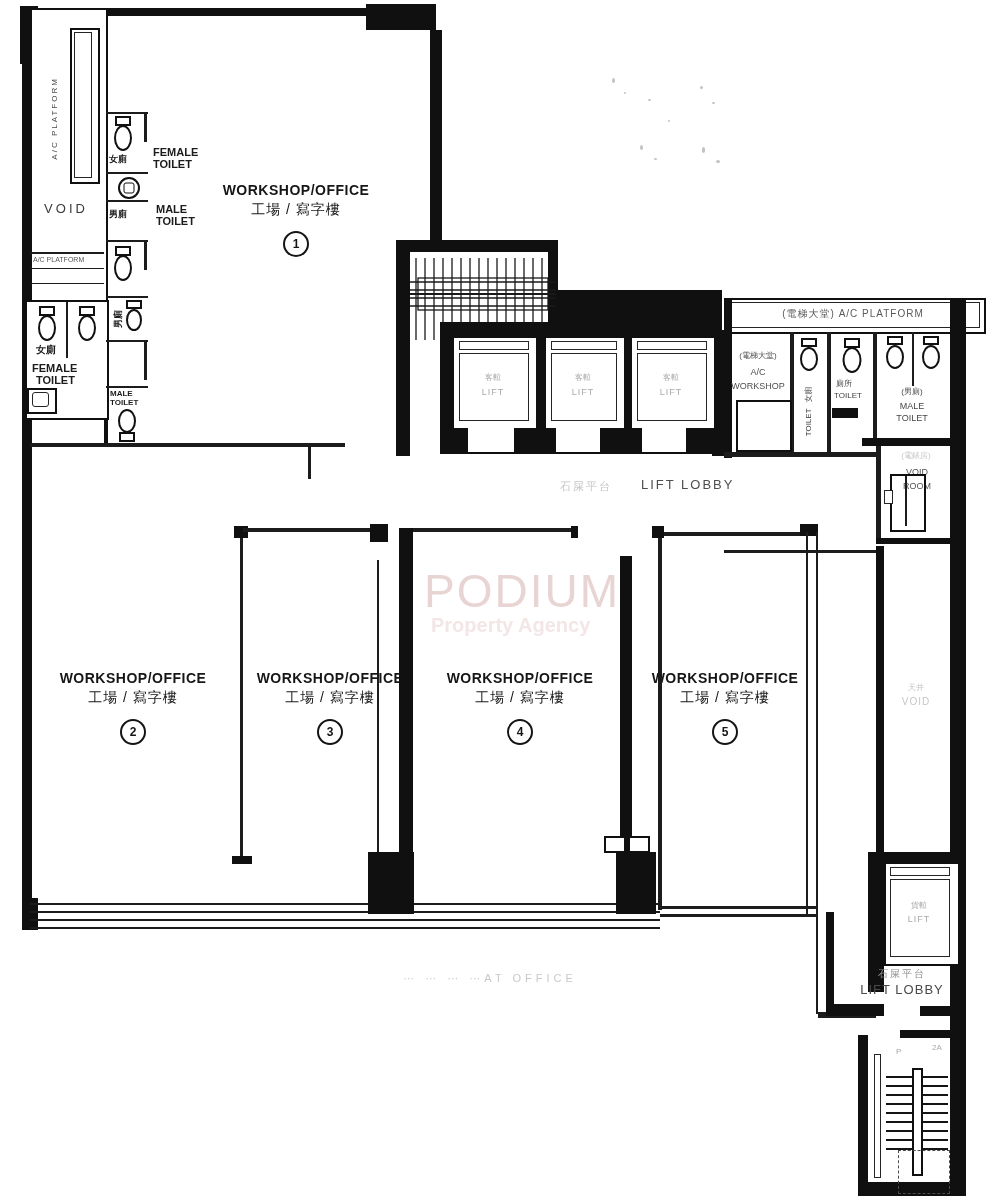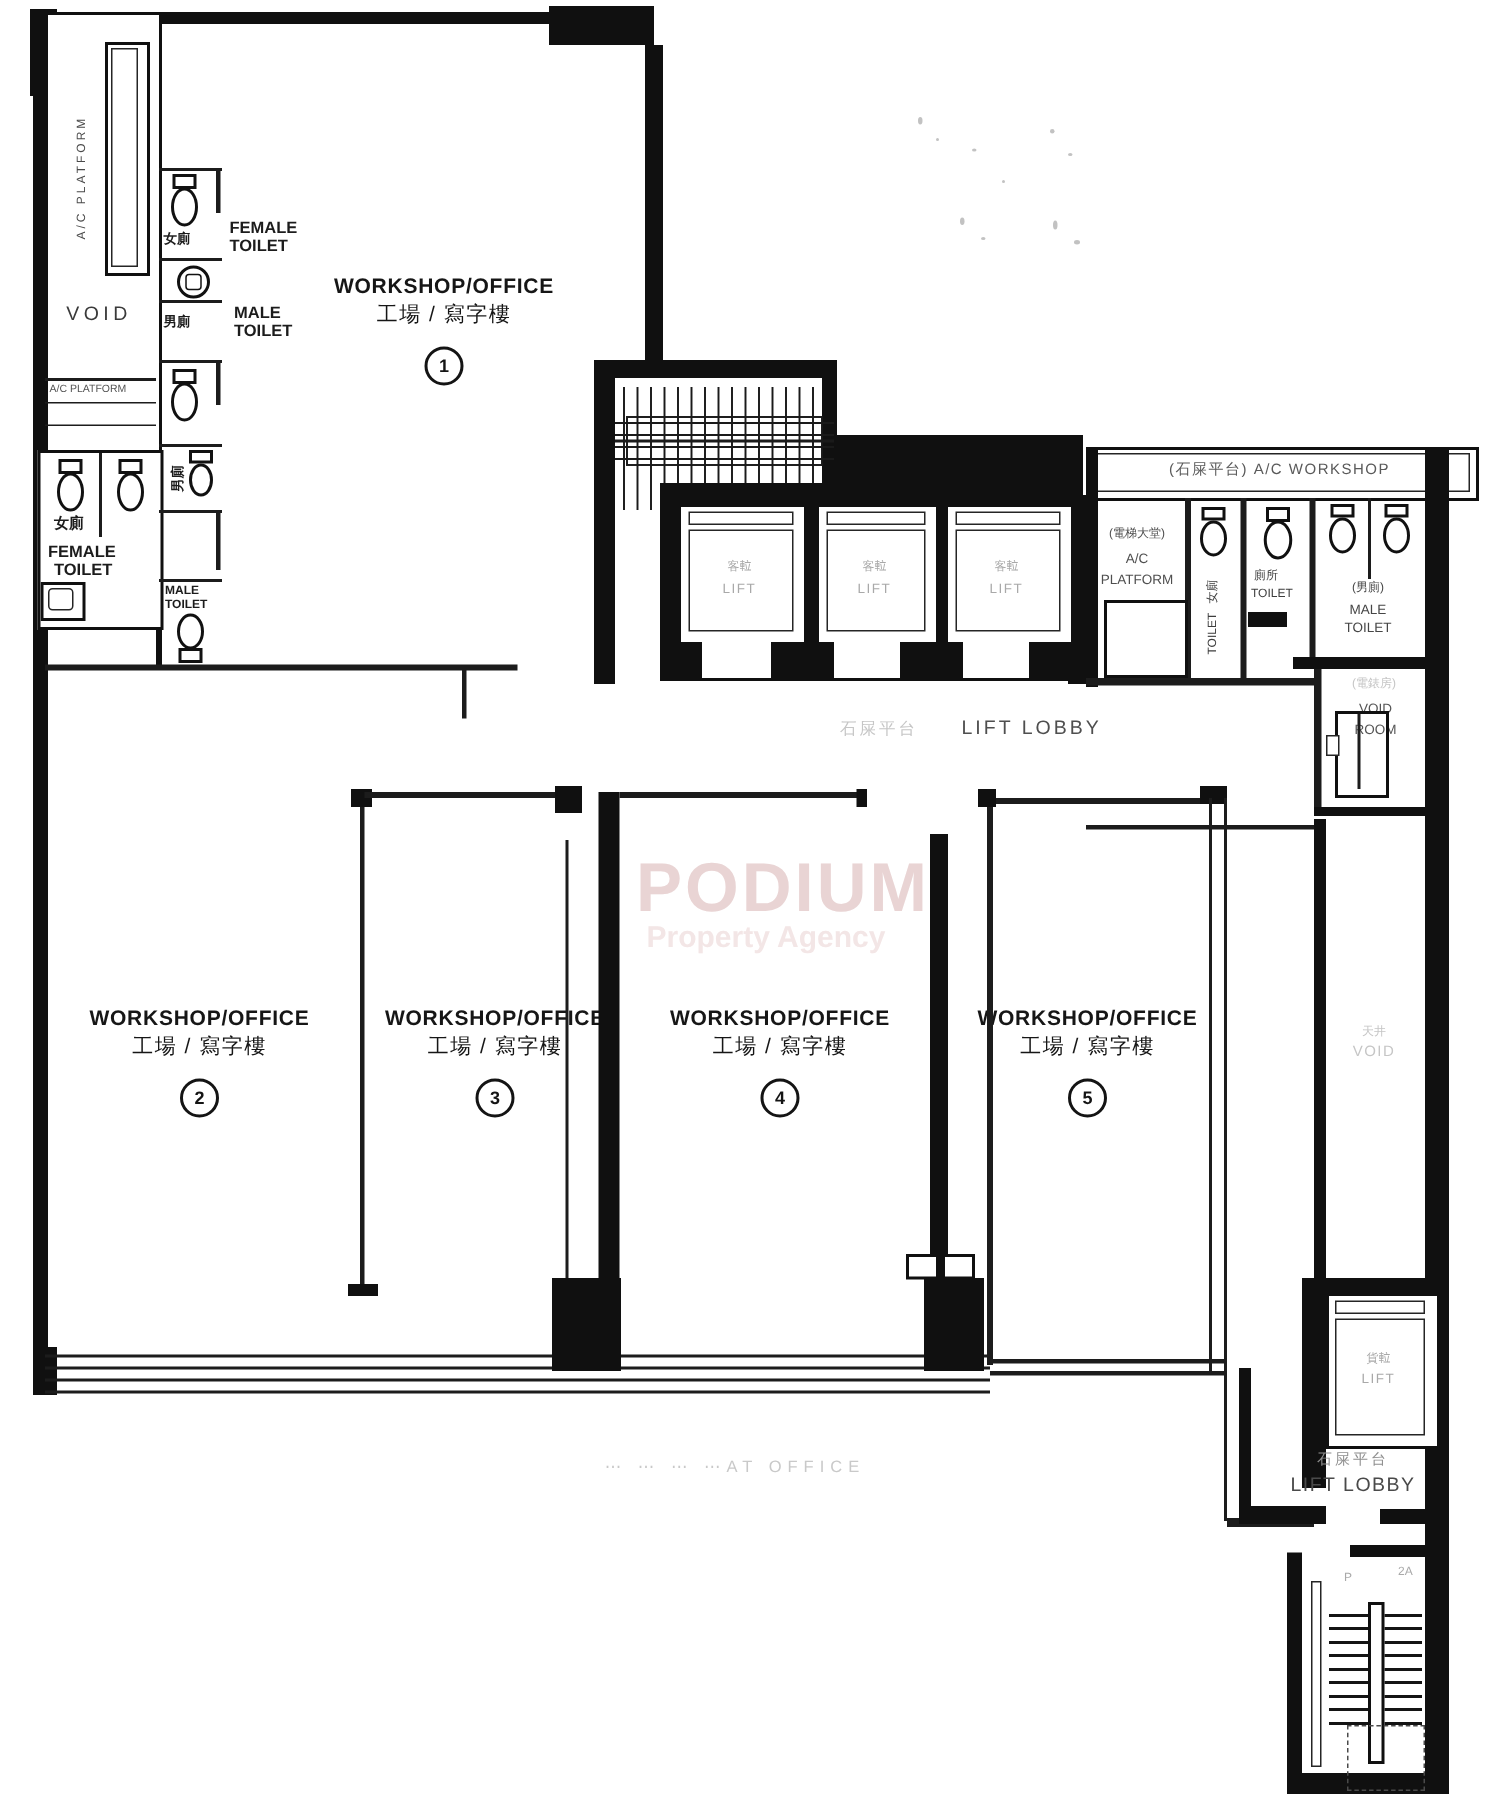--- a/index.html
+++ b/index.html
@@ -23,21 +23,21 @@
   .vtext{transform:rotate(-90deg);transform-origin:center;}
   .dot{position:absolute;background:#c2c2c2;border-radius:50%;}
   .treads{position:absolute;background:repeating-linear-gradient(to bottom,#141414 0 2px,transparent 2px 9px);}
   svg{display:block;}
 </style>
 </head>
 <body>
 
 <div id="plan">
 
-  <div class="tx" style="left:424px;top:566px;font-size:46px;font-weight:700;letter-spacing:2px;color:#e9d4d4;">PODIUM</div>
+  <div class="tx" style="left:424px;top:566px;font-size:46px;font-weight:400;letter-spacing:2px;color:#e9d4d4;">PODIUM</div>
   <div class="tx" style="left:431px;top:614px;font-size:20px;font-weight:600;color:#f3e6e6;">Property Agency</div>
 
   <div>
 
     <div class="w" style="left:22px;top:8px;width:10px;height:922px;"></div>
     <div class="w" style="left:20px;top:6px;width:18px;height:58px;"></div>
     <div class="w" style="left:22px;top:898px;width:16px;height:32px;"></div>
 
     <div class="w" style="left:28px;top:8px;width:364px;height:8px;"></div>
     <div class="w" style="left:366px;top:4px;width:70px;height:26px;"></div>
@@ -229,32 +229,32 @@
     <div class="a" style="left:556px;top:428px;width:44px;height:24px;background:#fff;"></div>
     <div class="a" style="left:642px;top:428px;width:44px;height:24px;background:#fff;"></div>
   </div>
 
   <div class="tx vfaint" style="left:560px;top:480px;font-size:11px;letter-spacing:2px;">石屎平台</div>
   <div class="tx" style="left:641px;top:478px;font-size:13px;letter-spacing:2px;color:#4f4f4f;">LIFT LOBBY</div>
 
   <div>
     <div class="bx" style="left:724px;top:298px;width:258px;height:32px;"></div>
     <div class="bx1" style="left:728px;top:302px;width:250px;height:24px;"></div>
-    <div class="tx c" style="left:728px;top:308px;width:250px;font-size:10px;letter-spacing:1px;color:#5a5a5a;">(石屎平台)  A/C WORKSHOP</div>
+    <div class="tx c" style="left:728px;top:308px;width:250px;font-size:10px;letter-spacing:1px;color:#5a5a5a;">(電梯大堂)  A/C PLATFORM</div>
 
     <div class="w" style="left:724px;top:300px;width:8px;height:158px;"></div>
     <div class="ln" style="left:790px;top:332px;width:4px;height:124px;"></div>
     <div class="ln" style="left:827px;top:332px;width:4px;height:124px;"></div>
     <div class="ln" style="left:873px;top:332px;width:4px;height:108px;"></div>
     <div class="ln" style="left:912px;top:332px;width:2px;height:54px;"></div>
     <div class="ln" style="left:724px;top:452px;width:152px;height:5px;"></div>
 
     <div class="tx c" style="left:726px;top:352px;width:64px;font-size:8px;color:#4f4f4f;">(電梯大堂)</div>
     <div class="tx c" style="left:726px;top:368px;width:64px;font-size:9px;color:#4f4f4f;">A/C</div>
-    <div class="tx c" style="left:726px;top:382px;width:64px;font-size:9px;color:#4f4f4f;">PLATFORM</div>
+    <div class="tx c" style="left:726px;top:382px;width:64px;font-size:9px;color:#4f4f4f;">WORKSHOP</div>
     <div class="bx" style="left:736px;top:400px;width:52px;height:48px;"></div>
 
     <span class="a" style="left:798px;top:338px;">
       <svg width="22" height="34" viewBox="0 0 22 34">
           <rect x="4" y="1" width="14" height="7" fill="none" stroke="#111" stroke-width="2"></rect>
           <ellipse cx="11" cy="21" rx="8" ry="11" fill="none" stroke="#111" stroke-width="2"></ellipse>
         </svg>
     </span>
     <div class="tx vtext" style="left:796px;top:390px;width:26px;font-size:8px;text-align:center;color:#3d3d3d;">女廁</div>
     <div class="tx vtext" style="left:786px;top:418px;width:46px;font-size:8px;text-align:center;color:#3d3d3d;">TOILET</div>

